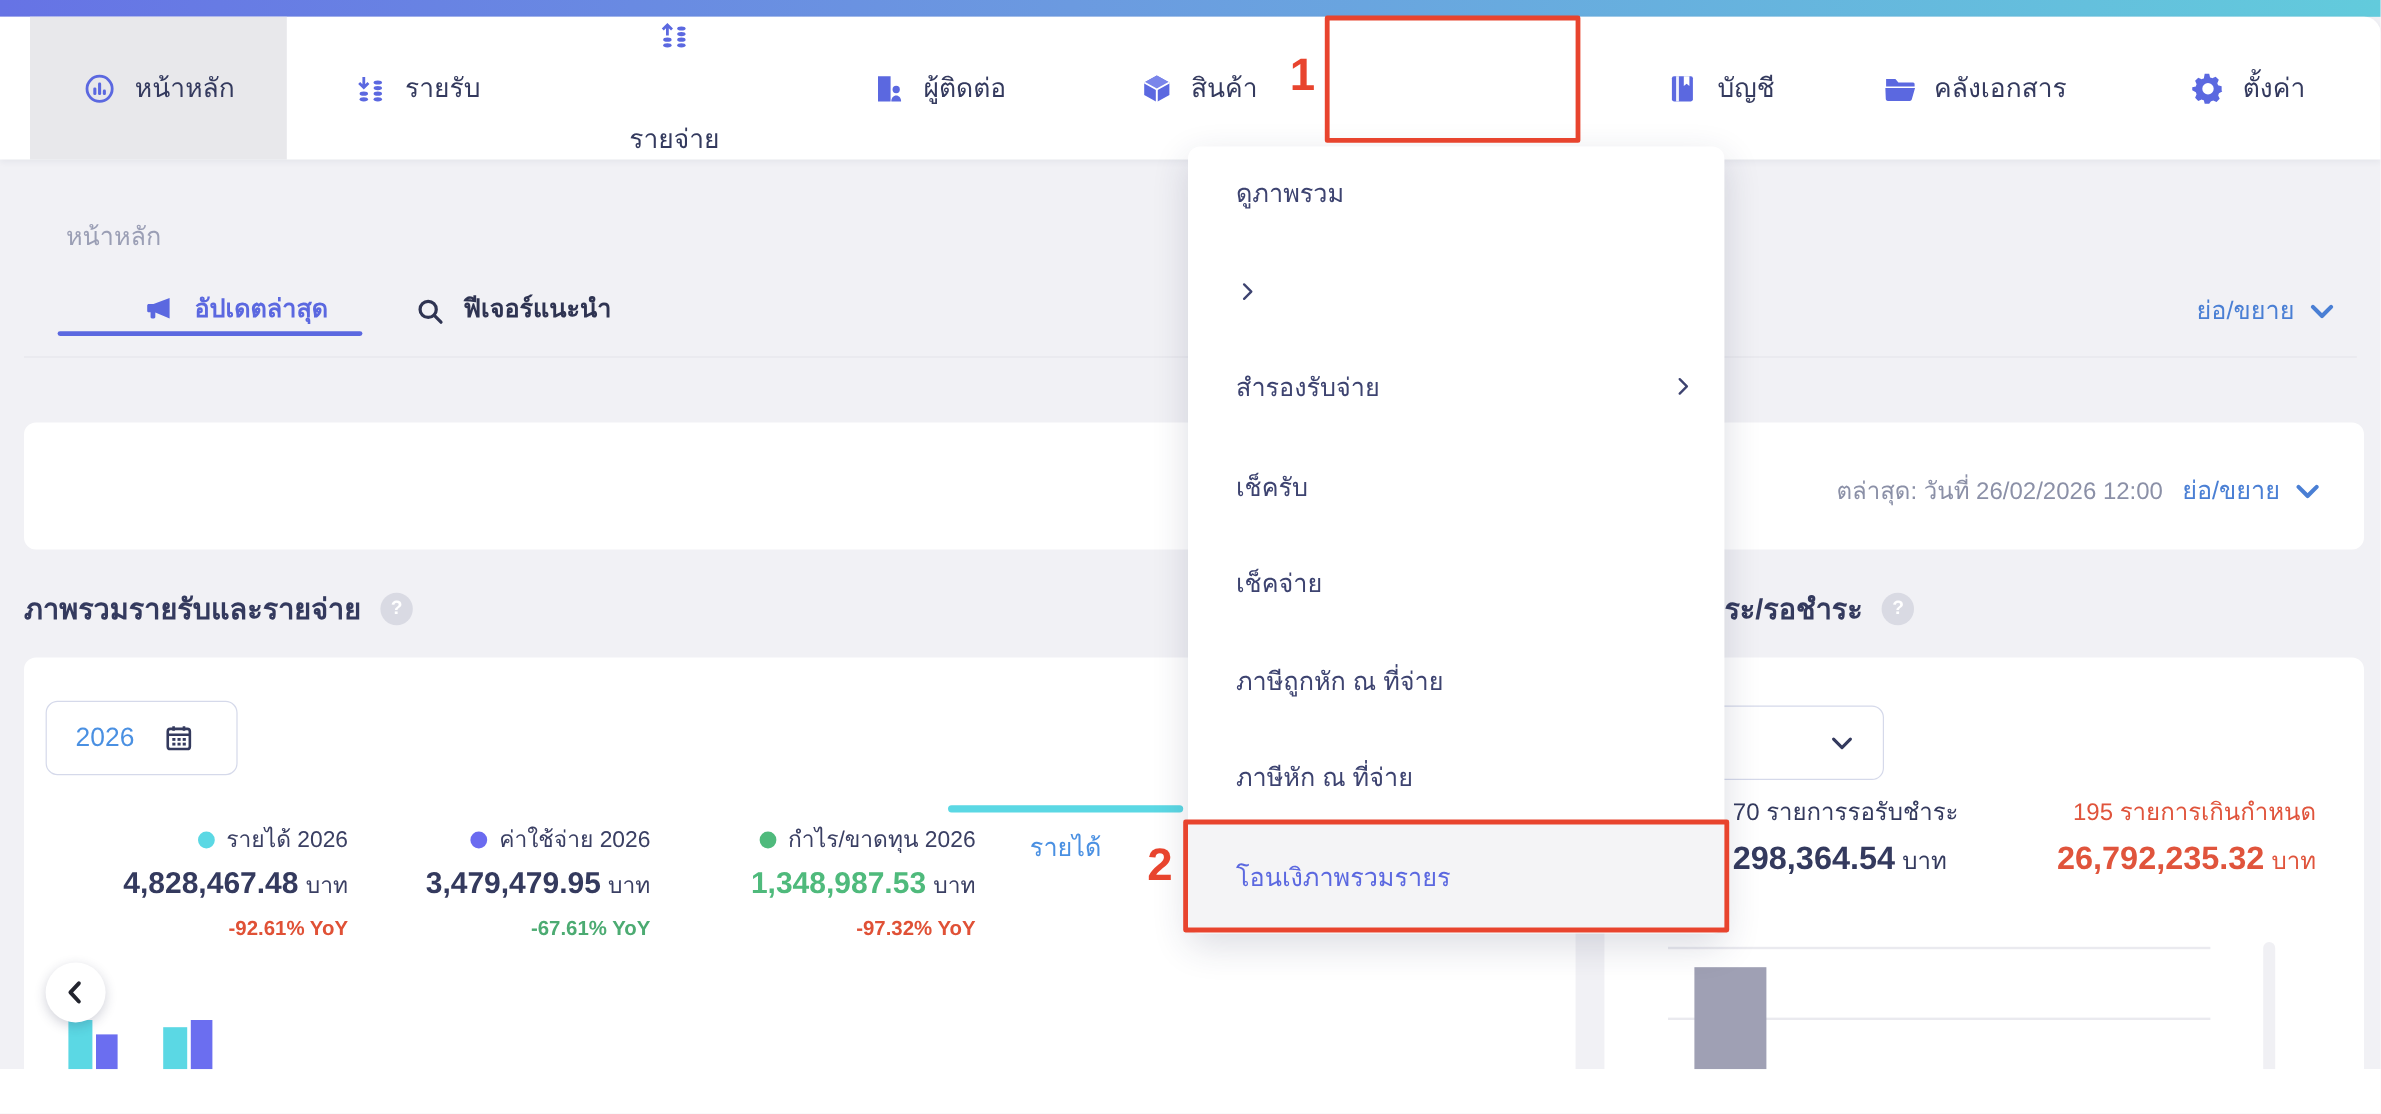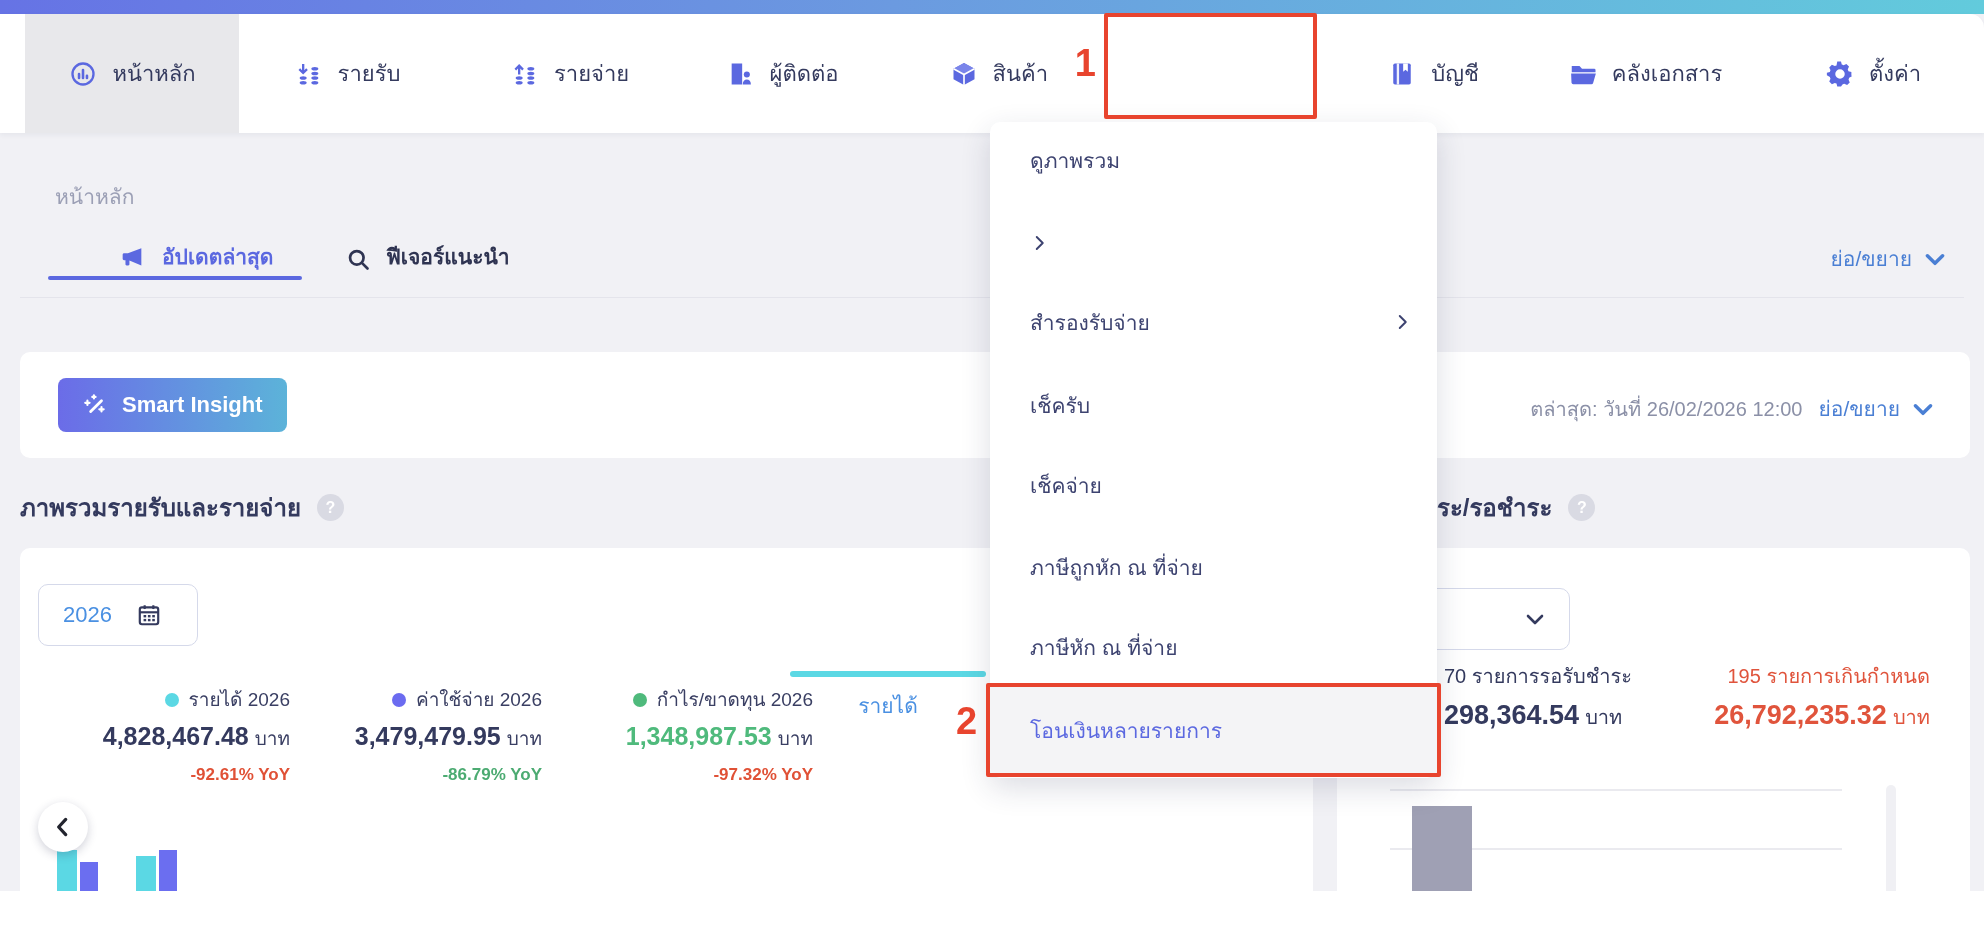--- a/index.html
+++ b/index.html
@@ -128,21 +128,21 @@
               <ellipse cx="7" cy="19.5" rx="3" ry="1.5"></ellipse>
               <ellipse cx="17" cy="7.5" rx="3" ry="1.5"></ellipse>
               <ellipse cx="17" cy="11.5" rx="3" ry="1.5"></ellipse>
               <ellipse cx="17" cy="15.5" rx="3" ry="1.5"></ellipse>
               <ellipse cx="17" cy="19.5" rx="3" ry="1.5"></ellipse>
             </g>
           </svg>
         </span>
         <span>รายรับ</span>
       </div>
-      <div class="nav-item" style="left: 504px; width: 140px; justify-content: flex-start;">
+      <div class="nav-item" style="left: 492px; width: 140px; justify-content: space-between; flex-direction: column;">
         <span class="nicon">
           <svg width="28" height="28" viewBox="0 0 24 24" fill="#5b68e0">
             <path d="M6 12.5h2V7.3l1.6 1.6L11 7.5 7 3.5l-4 4 1.4 1.4L6 7.3v5.2z"></path>
             <g>
               <ellipse cx="7" cy="15.5" rx="3" ry="1.5"></ellipse>
               <ellipse cx="7" cy="19.5" rx="3" ry="1.5"></ellipse>
               <ellipse cx="17" cy="7.5" rx="3" ry="1.5"></ellipse>
               <ellipse cx="17" cy="11.5" rx="3" ry="1.5"></ellipse>
               <ellipse cx="17" cy="15.5" rx="3" ry="1.5"></ellipse>
               <ellipse cx="17" cy="19.5" rx="3" ry="1.5"></ellipse>
@@ -229,31 +229,20 @@
     <span style="display:flex">
       <svg width="26" height="26" viewBox="0 0 24 24" fill="none" stroke="#4a7fd4" stroke-width="3.2" stroke-linecap="round" stroke-linejoin="round">
           <polyline points="5,9 12,16 19,9"></polyline>
         </svg>
     </span>
   </div>
 
   <div class="tabs-divider"></div>
 
   <div class="smart-card">
-    <div class="smart-badge">
-      <span style="display:flex">
-        <svg width="26" height="26" viewBox="0 0 24 24" fill="none" stroke="#fff" stroke-width="2.6" stroke-linecap="round">
-          <line x1="8" y1="18" x2="18" y2="8"></line>
-          <path d="M5 8v4M3 10h4" stroke-width="2"></path>
-            <path d="M18 14v4M16 16h4" stroke-width="2"></path>
-            <path d="M11 3v3M9.5 4.5h3" stroke-width="2"></path>
-        </svg>
-      </span>
-      <span>Smart Insight</span>
-    </div>
     <div class="smart-right">
       <span class="upd">ตล่าสุด: วันที่ 26/02/2026 12:00</span>
       <span class="collapse-mid">
         <span class="lbl">ย่อ/ขยาย</span>
         <span style="display:flex">
           <svg width="26" height="26" viewBox="0 0 24 24" fill="none" stroke="#4a7fd4" stroke-width="3.2" stroke-linecap="round" stroke-linejoin="round">
               <polyline points="5,9 12,16 19,9"></polyline>
             </svg>
         </span>
       </span>
@@ -291,21 +280,21 @@
     </div>
     <div id="legends">
         <div class="legend-col" style="left: 30px; width: 240px; top: 136px;">
           <div class="lrow"><span class="dot" style="background:#5bd8e4"></span><span>รายได้ 2026</span></div>
           <div class="val" style="color:#343a5e">4,828,467.48<span class="unit">บาท</span></div>
           <div class="yoy" style="color:#e05136">-92.61% YoY</div>
         </div>
         <div class="legend-col" style="left: 290px; width: 232px; top: 136px;">
           <div class="lrow"><span class="dot" style="background:#6b6bf0"></span><span>ค่าใช้จ่าย 2026</span></div>
           <div class="val" style="color:#343a5e">3,479,479.95<span class="unit">บาท</span></div>
-          <div class="yoy" style="color:#4cab72">-86.79% YoY</div>
+          <div class="yoy" style="color:#4cab72">-67.61% YoY</div>
         </div>
         <div class="legend-col" style="left: 560px; width: 233px; top: 136px;">
           <div class="lrow"><span class="dot" style="background:#4fba7c"></span><span>กำไร/ขาดทุน 2026</span></div>
           <div class="val" style="color:#4fba7c">1,348,987.53<span class="unit">บาท</span></div>
           <div class="yoy" style="color:#e05136">-97.32% YoY</div>
         </div>
       </div>
     <div class="series-tab">
       <div class="bar"></div>
       <div class="lbl">รายได้</div>
@@ -402,21 +391,21 @@
       <div class="menu-item" style="top: 333px;">
         <span class="lbl">เช็คจ่าย</span>
       </div>
       <div class="menu-item" style="top: 415px;">
         <span class="lbl">ภาษีถูกหัก ณ ที่จ่าย</span>
       </div>
       <div class="menu-item" style="top: 495px;">
         <span class="lbl">ภาษีหัก ณ ที่จ่าย</span>
       </div>
       <div class="menu-item hl" style="top: 578px;">
-        <span class="lbl">โอนเงินหลายรายการ</span>
+        <span class="lbl">โอนเงิภาพรวมรายร</span>
       </div>
     </div>
 
   <div class="anno-box" style="left:1104px;top:13px;width:213px;height:106px;"></div>
   <div class="anno-num" style="left:1060px;top:44px;width:36px;text-align:right;">1</div>
   <div class="anno-box" style="left:986px;top:683px;width:455px;height:94px;"></div>
   <div class="anno-num" style="left:956px;top:702px;">2</div>
 
 </div>
 

